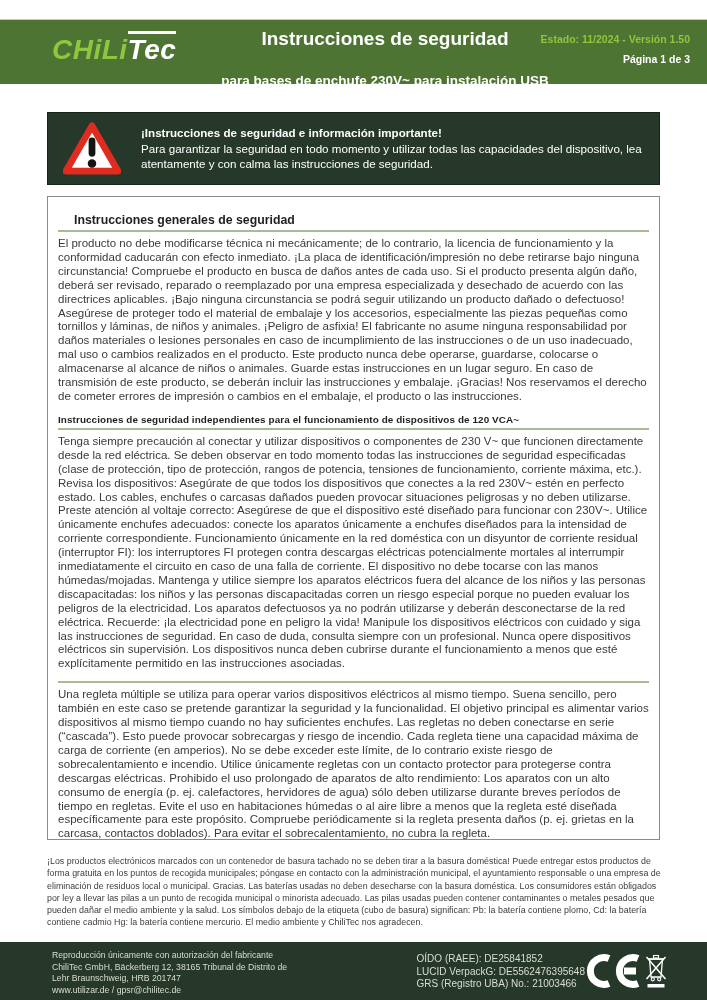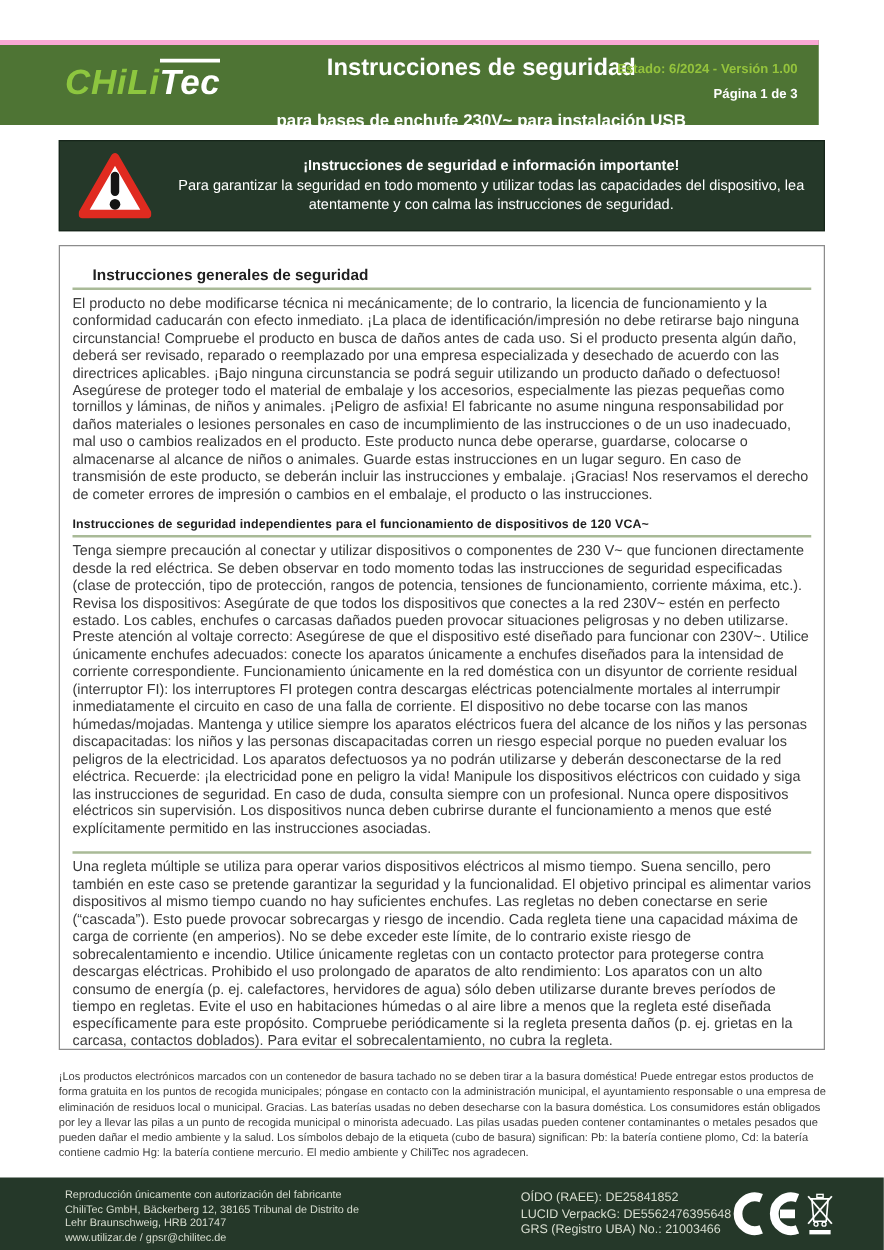--- a/index.html
+++ b/index.html
@@ -3,22 +3,22 @@
 <meta charset="utf-8">
 <style>
   html,body{margin:0;padding:0;}
   body{
     width:707px;height:1000px;position:relative;background:#ffffff;
     font-family:"Liberation Sans","DejaVu Sans",sans-serif;
     -webkit-font-smoothing:antialiased;overflow:hidden;
   }
   
   .header-bar{
-    position:absolute;top:32px;left:0;width:655px;height:64px;
-    background:#4e7434;border-top:4px solid #f9a8d4;
+    position:absolute;top:19px;left:0;width:707px;height:64px;
+    background:#4e7434;border-top:1px solid #f9a8d4;
   }
   .logo{
     position:absolute;left:52px;top:14px;
     font-size:28px;font-weight:bold;font-style:italic;letter-spacing:.5px;
     line-height:32px;white-space:nowrap;
   }
   .logo .p1{color:#8dc63f;}
   .logo .p2{color:#ffffff;border-top:3px solid #ffffff;padding-top:0px;}
   .header-center{
     position:absolute;left:150px;top:8px;width:470px;text-align:center;color:#ffffff;
@@ -26,21 +26,21 @@
   .header-title{font-size:19px;font-weight:bold;line-height:22px;}
   .header-subtitle{font-size:13.5px;font-weight:bold;line-height:16px;margin-top:23px;}
   .header-right{position:absolute;right:17px;top:13px;text-align:right;white-space:nowrap;}
   .header-status{color:#94c33c;font-weight:bold;font-size:10.5px;line-height:12px;}
   .header-page{color:#ffffff;font-weight:bold;font-size:10.5px;line-height:12px;margin-top:8px;}
 
   
   .warning-box{
     position:absolute;left:47px;top:112px;width:613px;height:73px;
     background:#253829;border:1px solid #16251a;box-sizing:border-box;
-    display:flex;align-items:center;text-align:center;
+    display:flex;align-items:center;
   }
   .warning-icon{flex:none;margin-left:15px;width:58px;height:54px;}
   .warning-text{margin-left:20px;margin-right:14px;color:#ffffff;font-size:11.6px;line-height:15.6px;}
   .warning-title{font-weight:bold;}
 
   
   .content-box{
     position:absolute;left:47px;top:196px;width:613px;height:644px;
     border:1px solid #8c8c8c;box-sizing:border-box;
     padding:4px 10px;overflow:hidden;
@@ -78,21 +78,21 @@
 
 <div class="header-bar">
   <div class="logo">
     <span class="p1">CHiLi</span><span class="p2">Tec</span>
   </div>
   <div class="header-center">
     <div class="header-title">Instrucciones de seguridad</div>
     <div class="header-subtitle">para bases de enchufe 230V~ para instalación USB</div>
   </div>
   <div class="header-right">
-    <div class="header-status">Estado: 6/2024 - Versión 1.00</div>
+    <div class="header-status">Estado: 11/2024 - Versión 1.50</div>
     <div class="header-page">Página 1 de 3</div>
   </div>
 </div>
 
 <div class="warning-box">
   <svg class="warning-icon" viewBox="0 0 60 56" aria-hidden="true">
     <path d="M30 4 L57 51 L3 51 Z" fill="#ffffff" stroke="#e02b20" stroke-width="7" stroke-linejoin="round"></path>
     <rect x="26.5" y="16" width="7" height="20" rx="3.5" fill="#141414"></rect>
     <circle cx="30" cy="43" r="4.4" fill="#141414"></circle>
   </svg>

